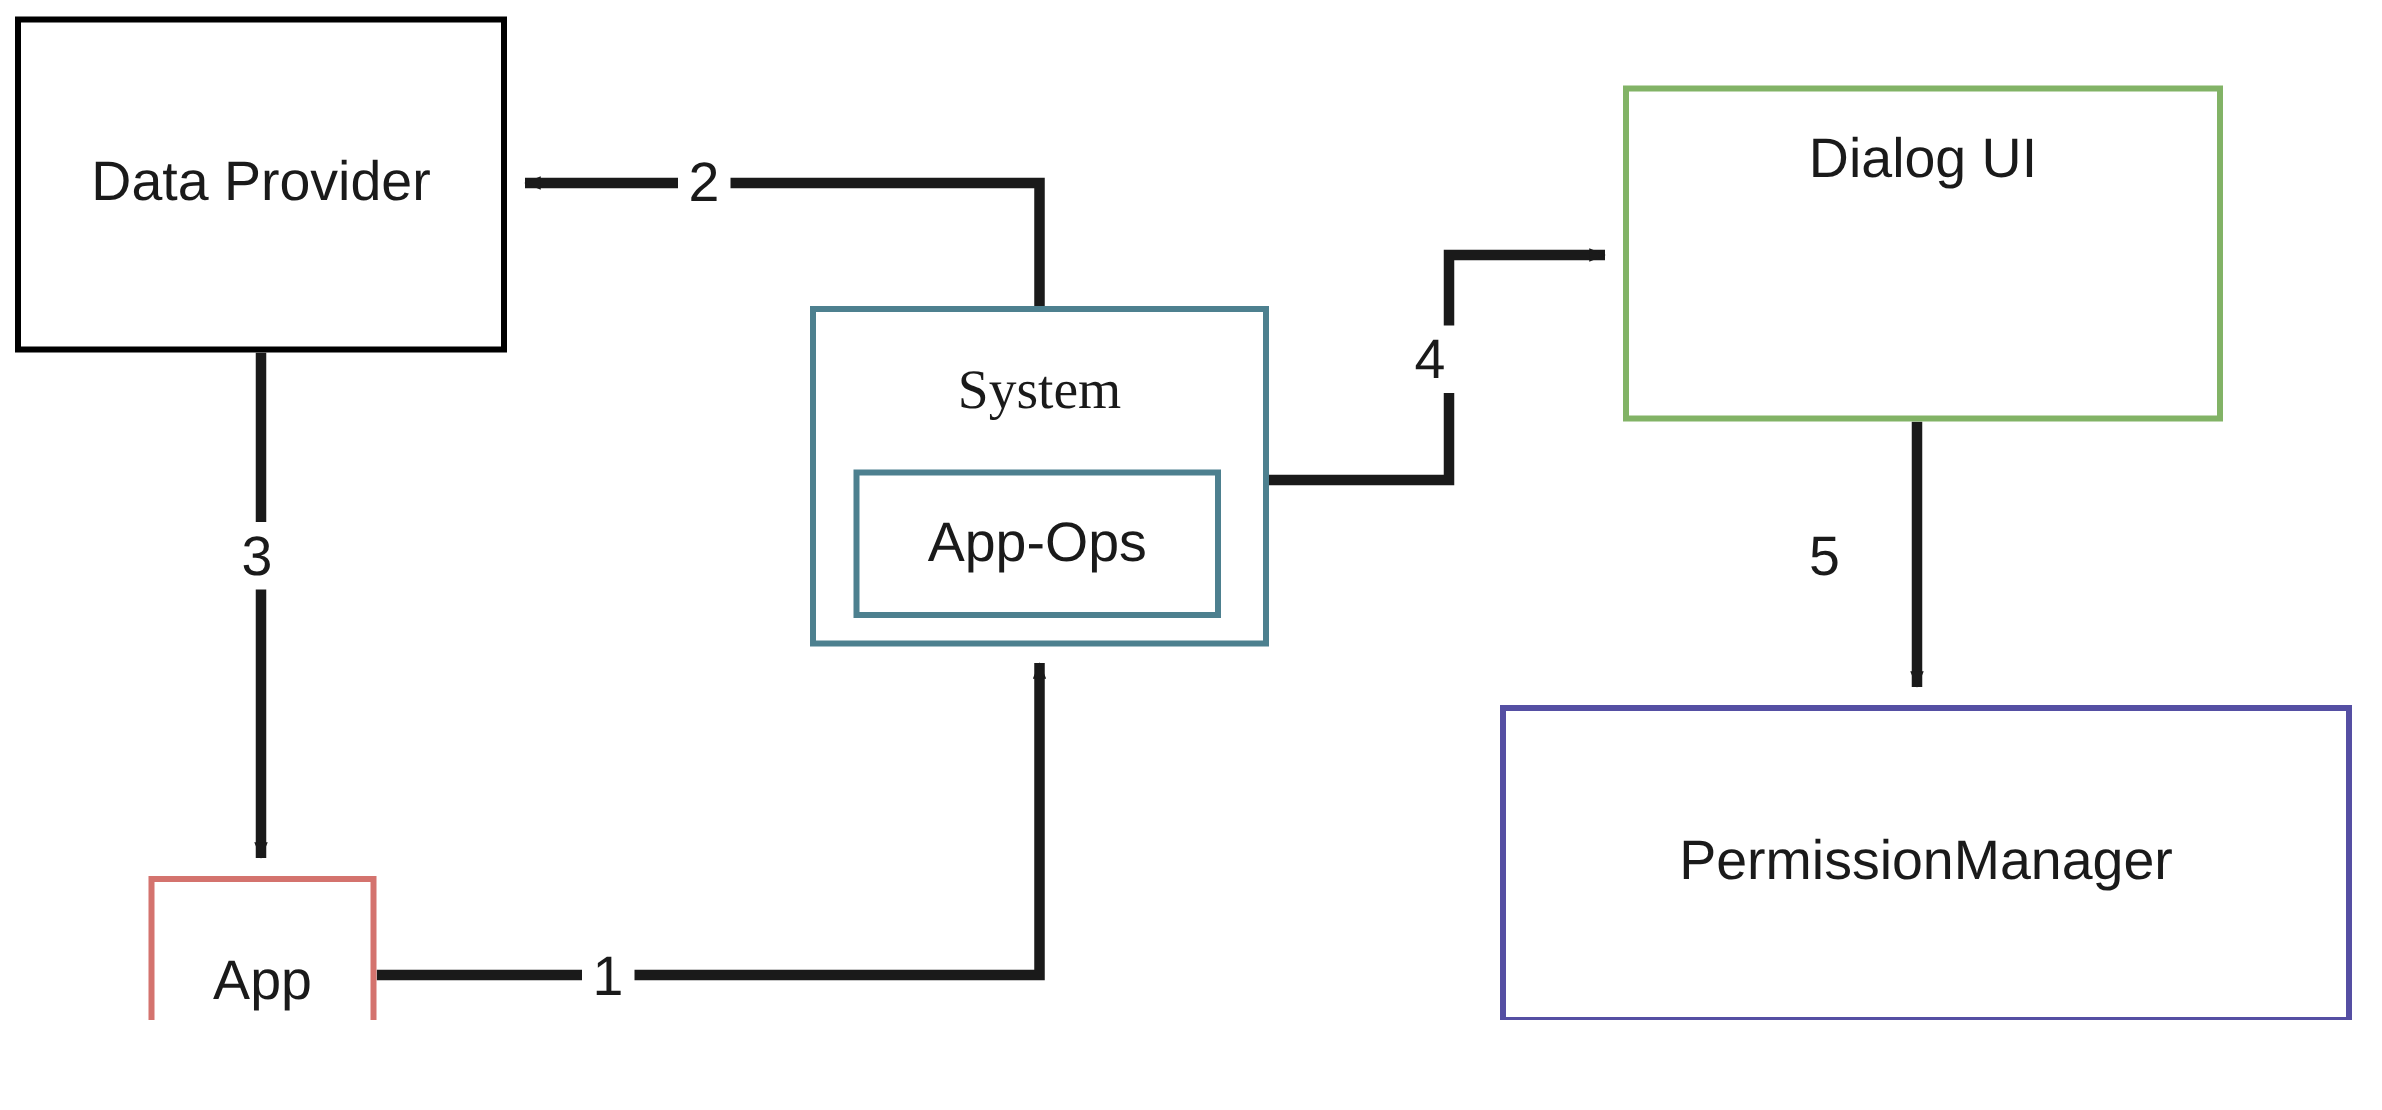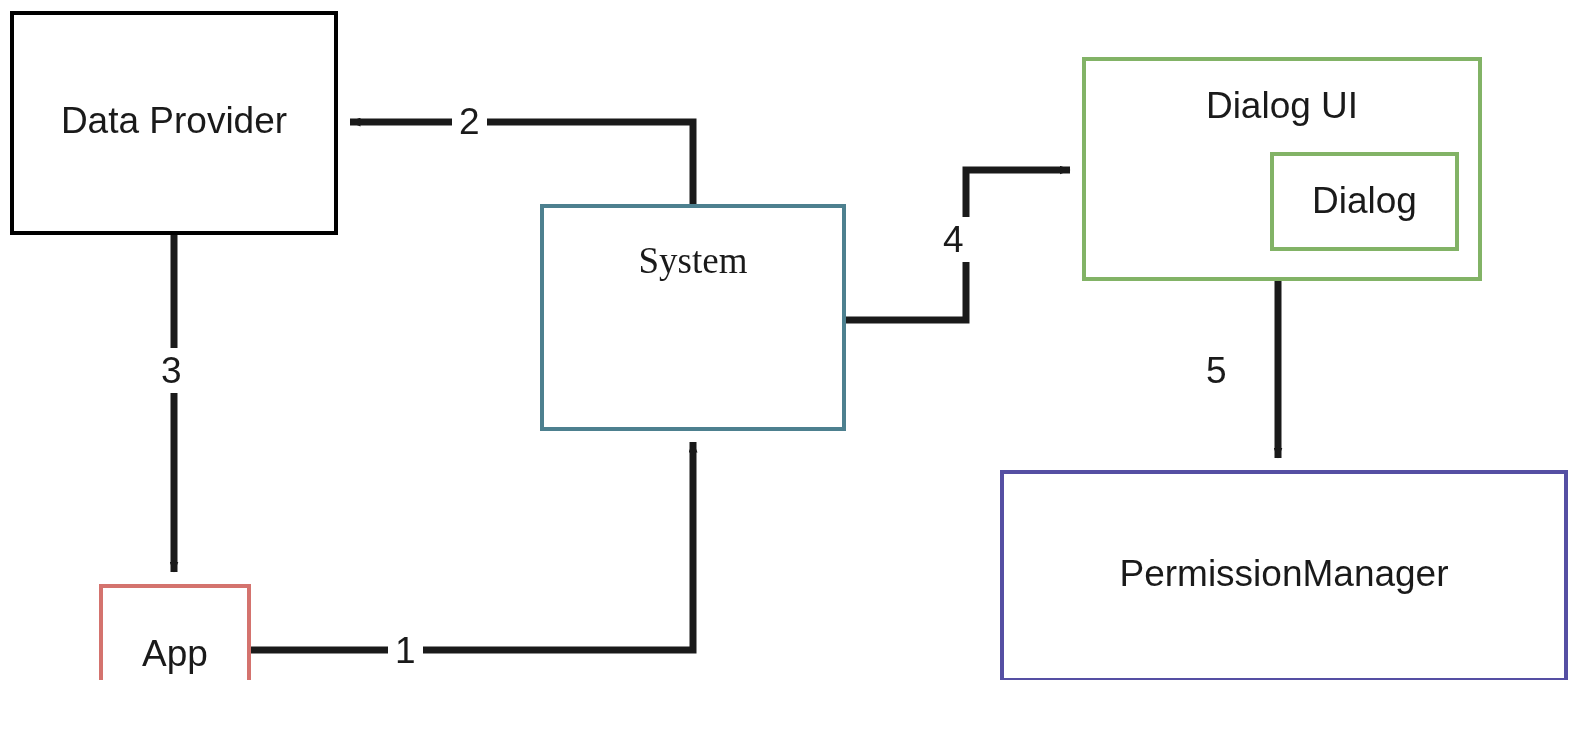--- a/index.html
+++ b/index.html
@@ -134,28 +134,28 @@
   </div>
 
   <div class="node" id="node-app">
     <div class="node-label">App</div>
   </div>
 
   <div class="node" id="node-system">
     <div class="node-label">System</div>
   </div>
 
+  <div class="node" id="node-appops">
+    <div class="node-label">App-Ops</div>
+  </div>
 
   <div class="node" id="node-system-ui">
     <div class="node-label">Dialog UI</div>
   </div>
 
-  <div class="node" id="node-dialog">
-    <div class="node-label">Dialog</div>
-  </div>
 
   <div class="node" id="node-permission-manager">
     <div class="node-label">PermissionManager</div>
   </div>
 
   <div class="edge-label" id="edge-label-1">1</div>
   <div class="edge-label" id="edge-label-2">2</div>
   <div class="edge-label" id="edge-label-3">3</div>
   <div class="edge-label" id="edge-label-4">4</div>
   <div class="edge-label" id="edge-label-5">5</div>

